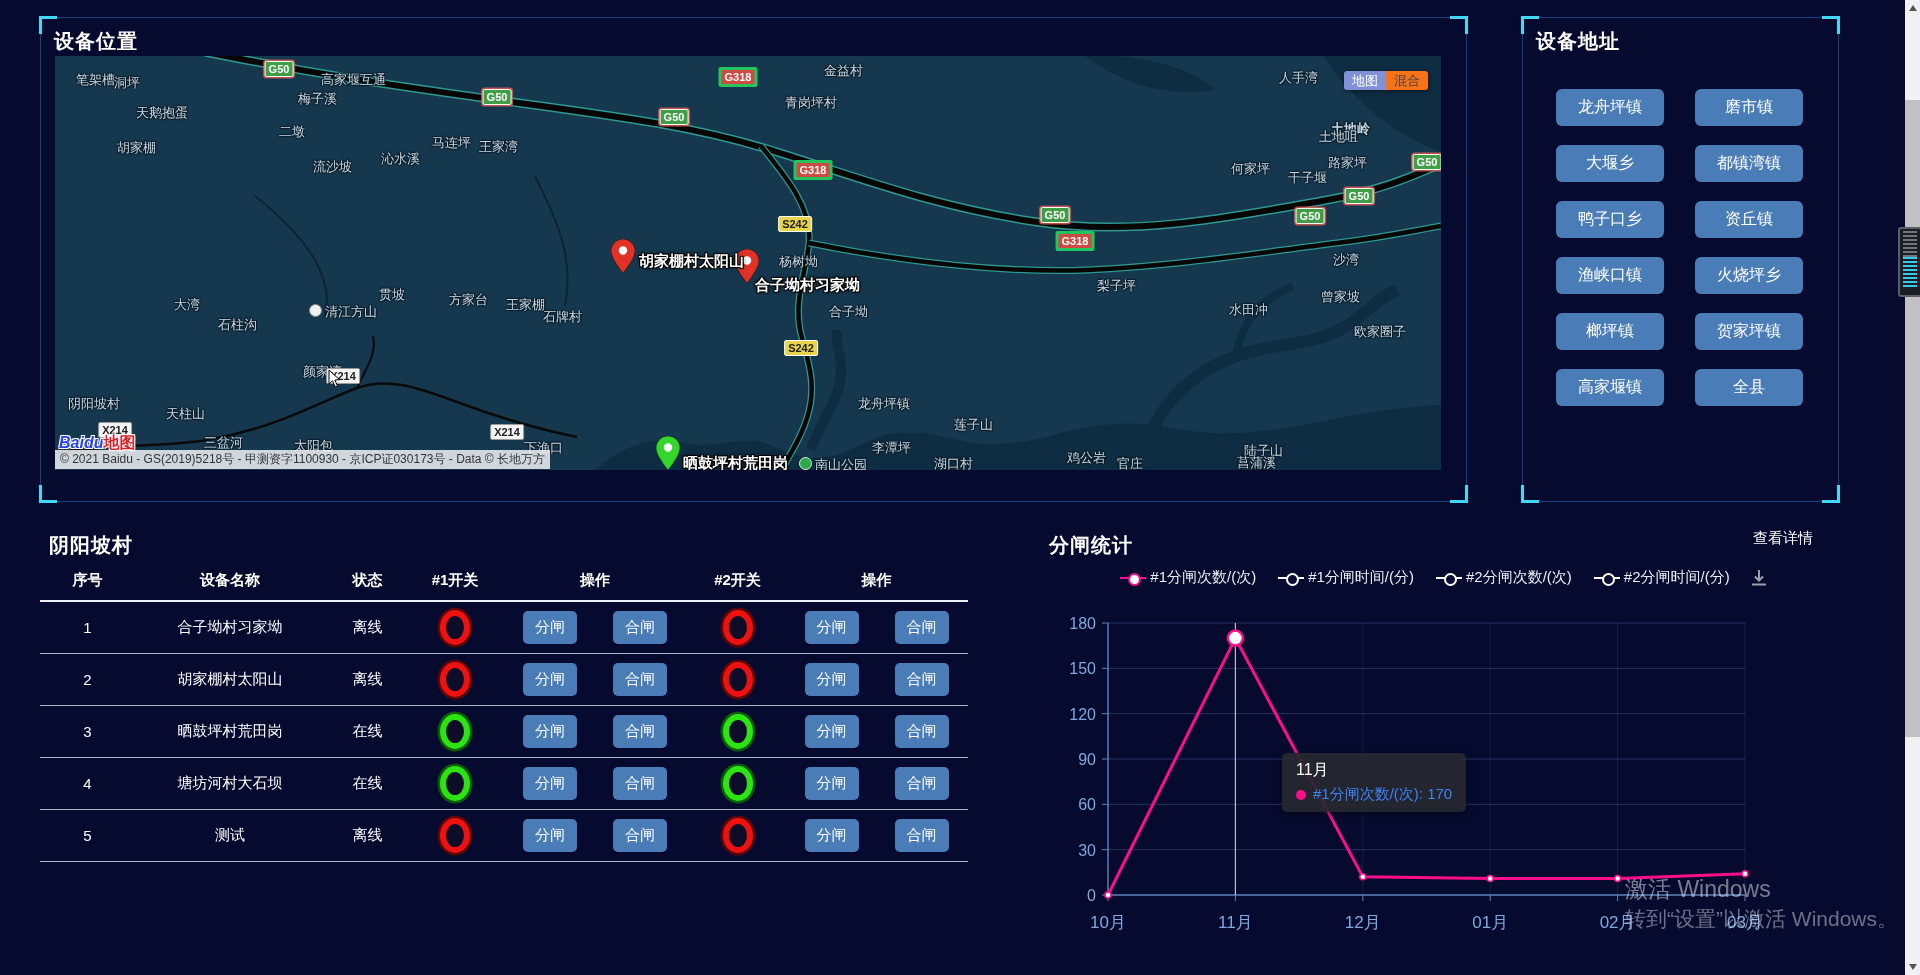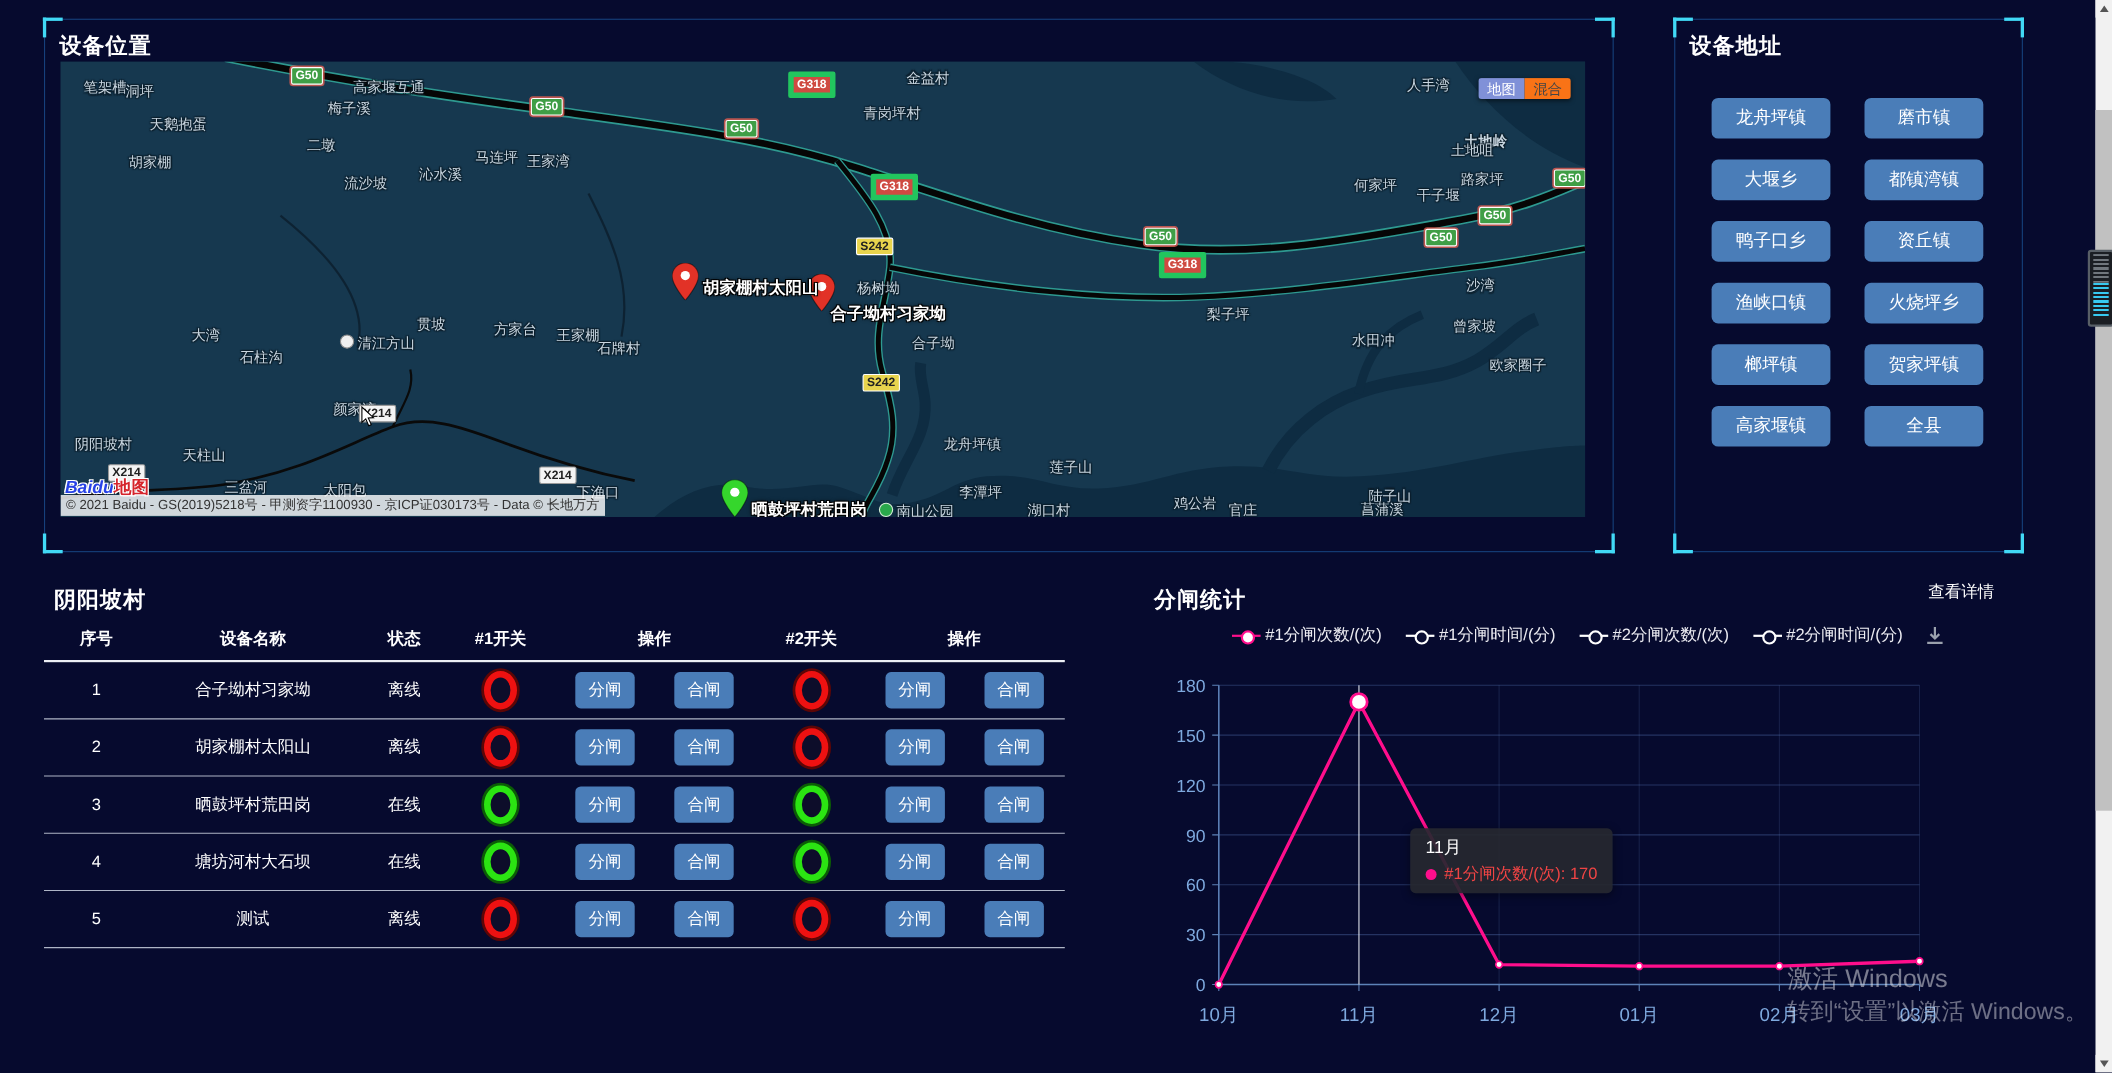--- a/index.html
+++ b/index.html
@@ -19,21 +19,21 @@
   
   #map{position:absolute;left:14px;top:38px;width:1386px;height:414px;background:#16384f;overflow:hidden;cursor:grab;}
   #map svg.roads{position:absolute;left:0;top:0;}
   .m-label{position:absolute;font-size:13px;color:#c9d6e0;white-space:nowrap;
     text-shadow:1px 1px 1px #0b1c28,-1px -1px 1px #0b1c28,1px -1px 1px #0b1c28,-1px 1px 1px #0b1c28;z-index:2;}
   .m-ico{display:inline-block;width:11px;height:11px;border-radius:50%;margin-right:3px;vertical-align:-1px;}
   .m-ico.scenic{background:#f0f0f0;border:1px solid #8a8a8a;}
   .m-ico.park{background:#2aa84b;border:1px solid #d8efd8;}
   .badge{position:absolute;font-size:11px;font-weight:bold;line-height:14px;padding:0 3px;border-radius:2px;z-index:3;transform:translate(-50%,-50%);}
   .b-g{background:#3f9e46;color:#fff;border:1px solid #fff;box-shadow:0 0 0 1.5px rgba(215,90,80,.85);}
-  .b-r{background:#cf4a41;color:#fff;border:5px solid #22c55e;}
+  .b-r{background:#cf4a41;color:#fff;border:3px solid #22c55e;}
   .b-y{background:#e8d44d;color:#222;border:1px solid #fff;}
   .b-w{background:#f4f4f4;color:#222;border:1px solid #999;}
   .pin{position:absolute;z-index:5;}
   .pin-label{position:absolute;z-index:6;font-size:15px;font-weight:bold;color:#fff;white-space:nowrap;
     text-shadow:1px 1px 0 #000,-1px -1px 0 #000,1px -1px 0 #000,-1px 1px 0 #000,0 0 4px #000;}
   #map-toggle{position:absolute;top:15px;right:13px;display:flex;z-index:8;border-radius:3px;overflow:hidden;
     box-shadow:0 1px 4px rgba(0,0,0,.5);font-size:13px;line-height:19px;}
   #map-toggle .seg{padding:0 8px;cursor:pointer;}
   #map-toggle .seg.sel{background:#8091d8;color:#fff;}
   #map-toggle .seg.unsel{background:#f97316;color:#454545;}
@@ -67,21 +67,21 @@
   #legend{position:absolute;left:0;top:48px;width:780px;display:flex;justify-content:center;gap:22px;}
   .lg-item{display:flex;align-items:center;gap:4px;cursor:pointer;}
   .lg-mark{position:relative;width:26px;height:10px;display:inline-block;}
   .lg-line{position:absolute;left:0;top:4px;width:26px;height:2.5px;}
   .lg-dot{position:absolute;left:8px;top:0;width:9px;height:9px;border-radius:50%;border:2.5px solid #fff;}
   .lg-text{font-size:15px;color:#ececf2;}
   #chart-svg{position:absolute;left:0;top:76px;}
   #chart-tooltip{position:absolute;left:247px;top:233px;background:rgba(38,40,48,.92);border-radius:5px;
     padding:7px 14px 8px 14px;z-index:10;box-shadow:0 2px 8px rgba(0,0,0,.4);}
   #chart-tooltip .tt-title{font-size:16px;color:#fff;margin-bottom:4px;}
-  #chart-tooltip .tt-row{display:flex;align-items:center;gap:7px;font-size:15px;color:#ef4444;white-space:nowrap;}
+  #chart-tooltip .tt-row{display:flex;align-items:center;gap:7px;font-size:15px;color:#3b82f6;white-space:nowrap;}
   #chart-tooltip .tt-dot{width:10px;height:10px;border-radius:50%;background:#ff0e8c;}
   
   #wm1{position:absolute;left:1625px;top:874px;font-size:23px;color:rgba(235,235,240,.5);}
   #wm2{position:absolute;left:1625px;top:905px;font-size:21px;color:rgba(235,235,240,.45);}
   
   #scrollbar{position:absolute;right:0;top:0;width:15px;height:975px;background:#f1f1f1;z-index:20;}
   .sb-btn{position:absolute;left:0;width:15px;height:16px;background:#f1f1f1;cursor:pointer;}
   .sb-btn.up{top:0;} .sb-btn.down{bottom:0;}
   .sb-arrow-up{position:absolute;left:3.5px;top:5px;width:0;height:0;border-left:4px solid transparent;border-right:4px solid transparent;border-bottom:6px solid #555;}
   .sb-arrow-down{position:absolute;left:3.5px;top:5px;width:0;height:0;border-left:4px solid transparent;border-right:4px solid transparent;border-top:6px solid #555;}

